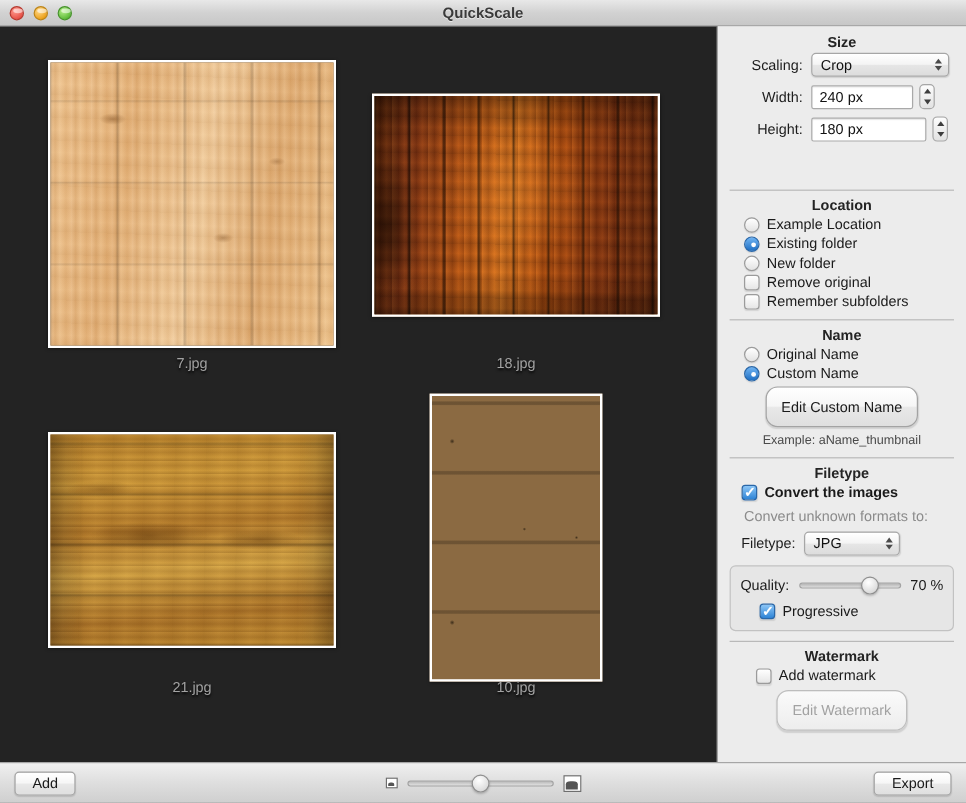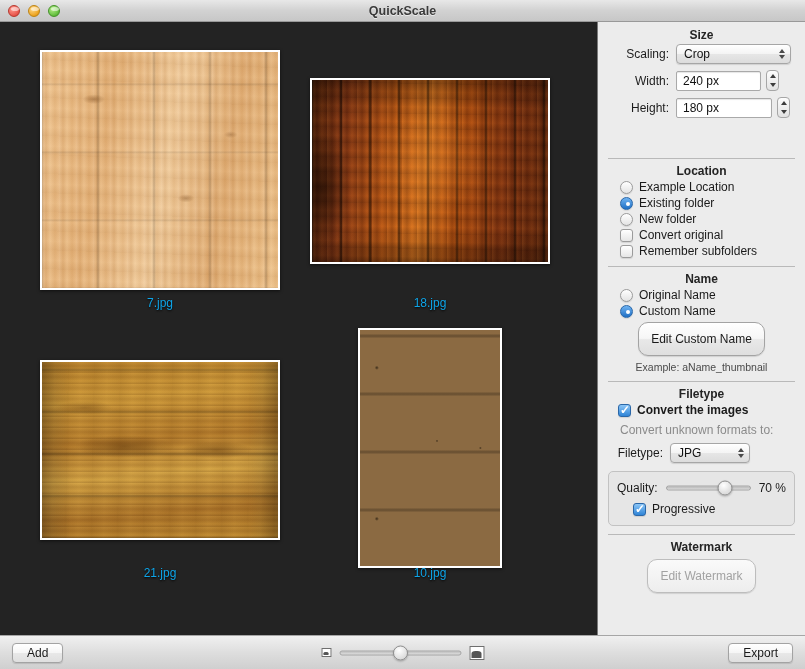--- a/index.html
+++ b/index.html
@@ -55,21 +55,21 @@
   .thumb .pic {
     position: absolute; left: 0; top: 0;
     border: 2px solid #ffffff;
     box-shadow: 0 1px 3px rgba(0,0,0,0.6);
     background: #8b6a42;
     overflow: hidden;
   }
   .thumb .cap {
     position: absolute; left: 50%; transform: translateX(-50%);
     white-space: nowrap;
-    color: #0ea5e9; font-size: 12px;
+    color: #a3a3a3; font-size: 12px;
     text-shadow: 0 1px 2px rgba(0,0,0,0.9);
   }
 
   
   .wood { position: absolute; inset: 0; }
   
   .wood-maple {
     background:
       repeating-linear-gradient(90deg,
         rgba(0,0,0,0.16) 0px, rgba(0,0,0,0.0) 2px, rgba(0,0,0,0.0) 54px, rgba(0,0,0,0.16) 56px),
@@ -413,21 +413,21 @@
       <div class="opt">
         <span class="radio on"></span>
         <span class="txt">Existing folder</span>
       </div>
       <div class="opt">
         <span class="radio"></span>
         <span class="txt">New folder</span>
       </div>
       <div class="opt">
         <span class="check"></span>
-        <span class="txt">Convert original</span>
+        <span class="txt">Remove original</span>
       </div>
       <div class="opt">
         <span class="check"></span>
         <span class="txt">Remember subfolders</span>
       </div>
 
       <div class="hr"></div>
 
       <div class="sec-title">Name</div>
 
@@ -477,20 +477,24 @@
         </div>
         <div class="opt" style="margin-left:16px; margin-top:6px;text-align:center;">
           <span class="check on"></span>
           <span class="txt">Progressive</span>
         </div>
       </div>
 
       <div class="hr"></div>
 
       <div class="sec-title">Watermark</div>
+      <div class="opt" style="margin-left:22px;">
+        <span class="check"></span>
+        <span class="txt">Add watermark</span>
+      </div>
       <div style="text-align:center; margin-top:5px;">
         <span class="btn disabled">Edit Watermark</span>
       </div>
 
     </div>
   </div>
 
   <div id="bottombar">
     <span class="btn square">Add</span>
 

